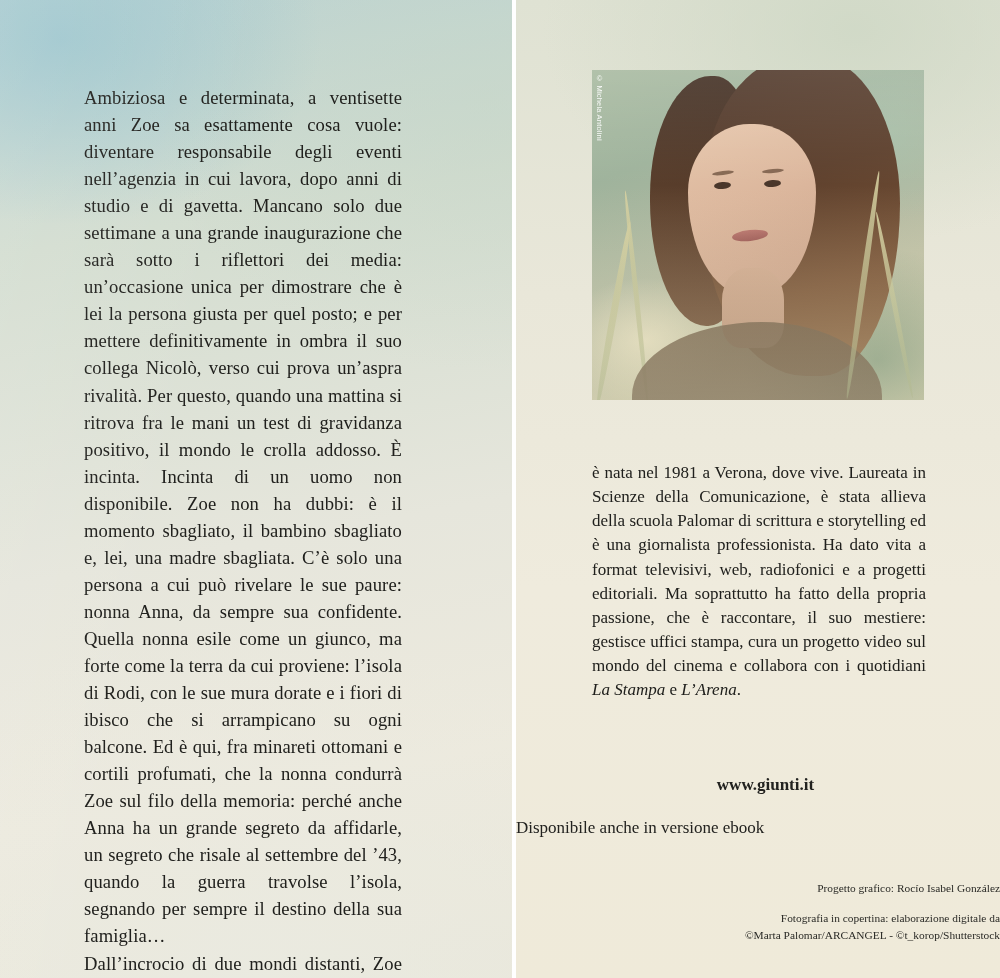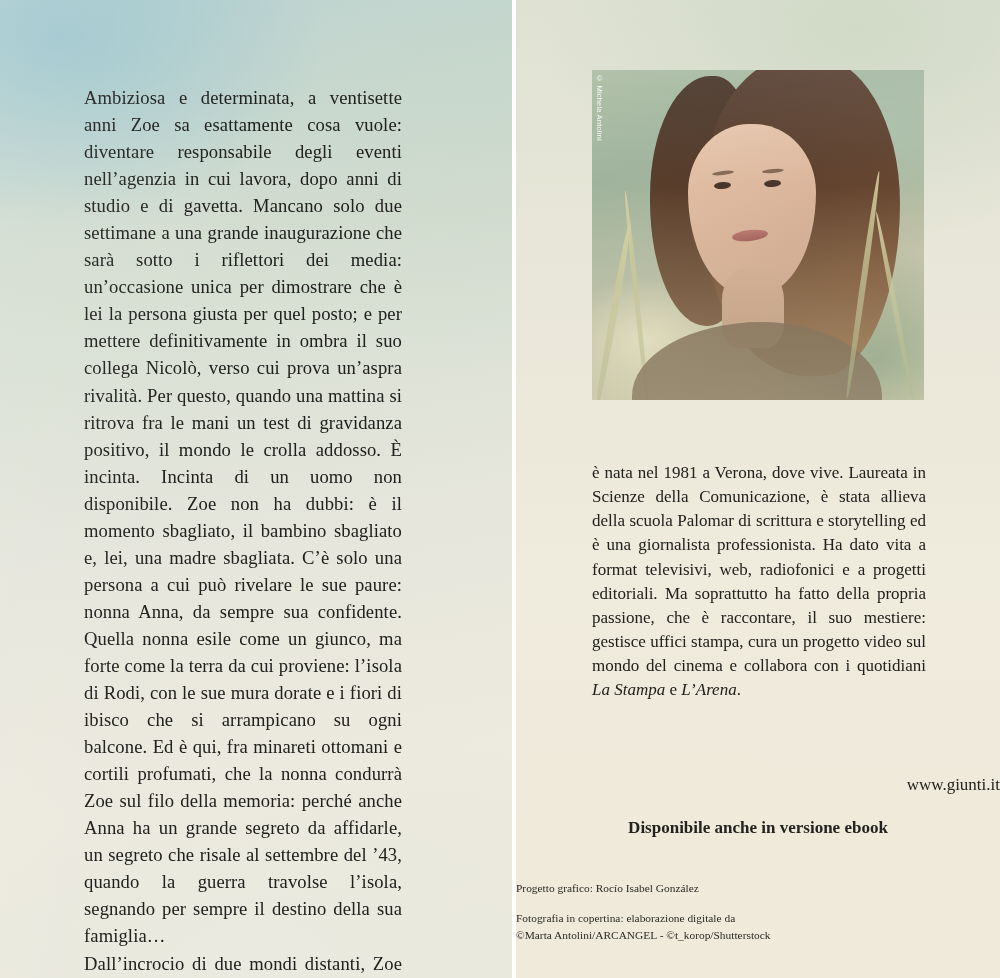--- a/index.html
+++ b/index.html
@@ -197,38 +197,38 @@
     text-align: justify;
     margin-top: 15px;
   }
   .bio p { margin: 0; }
   .bio em { font-style: italic; }
 
   .website {
     position: absolute;
     left: 15px; right: 0;
     top: 775px;
-    text-align: right;
-    font-size: 17px;
-    color: #22221f;
-  }
-  .ebook {
-    position: absolute;
-    left: 0; right: 0;
-    top: 818px;
     text-align: center;
     font-size: 17px;
     color: #22221f;
     font-weight: bold;
   }
+  .ebook {
+    position: absolute;
+    left: 0; right: 0;
+    top: 818px;
+    text-align: left;
+    font-size: 17px;
+    color: #22221f;
+  }
   .credits {
     position: absolute;
     left: 0; right: 0;
     top: 880px;
-    text-align: left;
+    text-align: right;
     font-size: 11.4px;
     line-height: 1.55;
     color: #2a2a26;
   }
   .credits .gap { display: block; height: 12px; }
 </style>
 </head>
 <body>
 
 <div class="page">
@@ -271,17 +271,17 @@
       <p><span>è nata nel 1981 a Verona, dove vive. Laureata in Scienze della Comunicazione, è stata allieva della scuola Palomar di scrittura e storytelling ed è una giornalista professionista. Ha dato vita a format televisivi, web, radiofonici e a progetti editoriali. Ma soprattutto ha fatto della propria passione, che è raccontare, il suo mestiere: gestisce uffici stampa, cura un progetto video sul mondo del cinema e collabora con i quotidiani </span><em>La Stampa</em><span> e </span><em>L’Arena</em><span>.</span></p>
     </div>
 
     <div class="website">www.giunti.it</div>
     <div class="ebook">Disponibile anche in versione ebook</div>
 
     <div class="credits">
       <span>Progetto grafico: Rocío Isabel González</span>
       <span class="gap"></span>
       <span>Fotografia in copertina: elaborazione digitale da</span><br>
-      <span>©Marta Antolini/ARCANGEL - ©t_korop/Shutterstock</span>
+      <span>©Marta Palomar/ARCANGEL - ©t_korop/Shutterstock</span>
     </div>
 
   </section>
 </div>
 
 </body></html>

